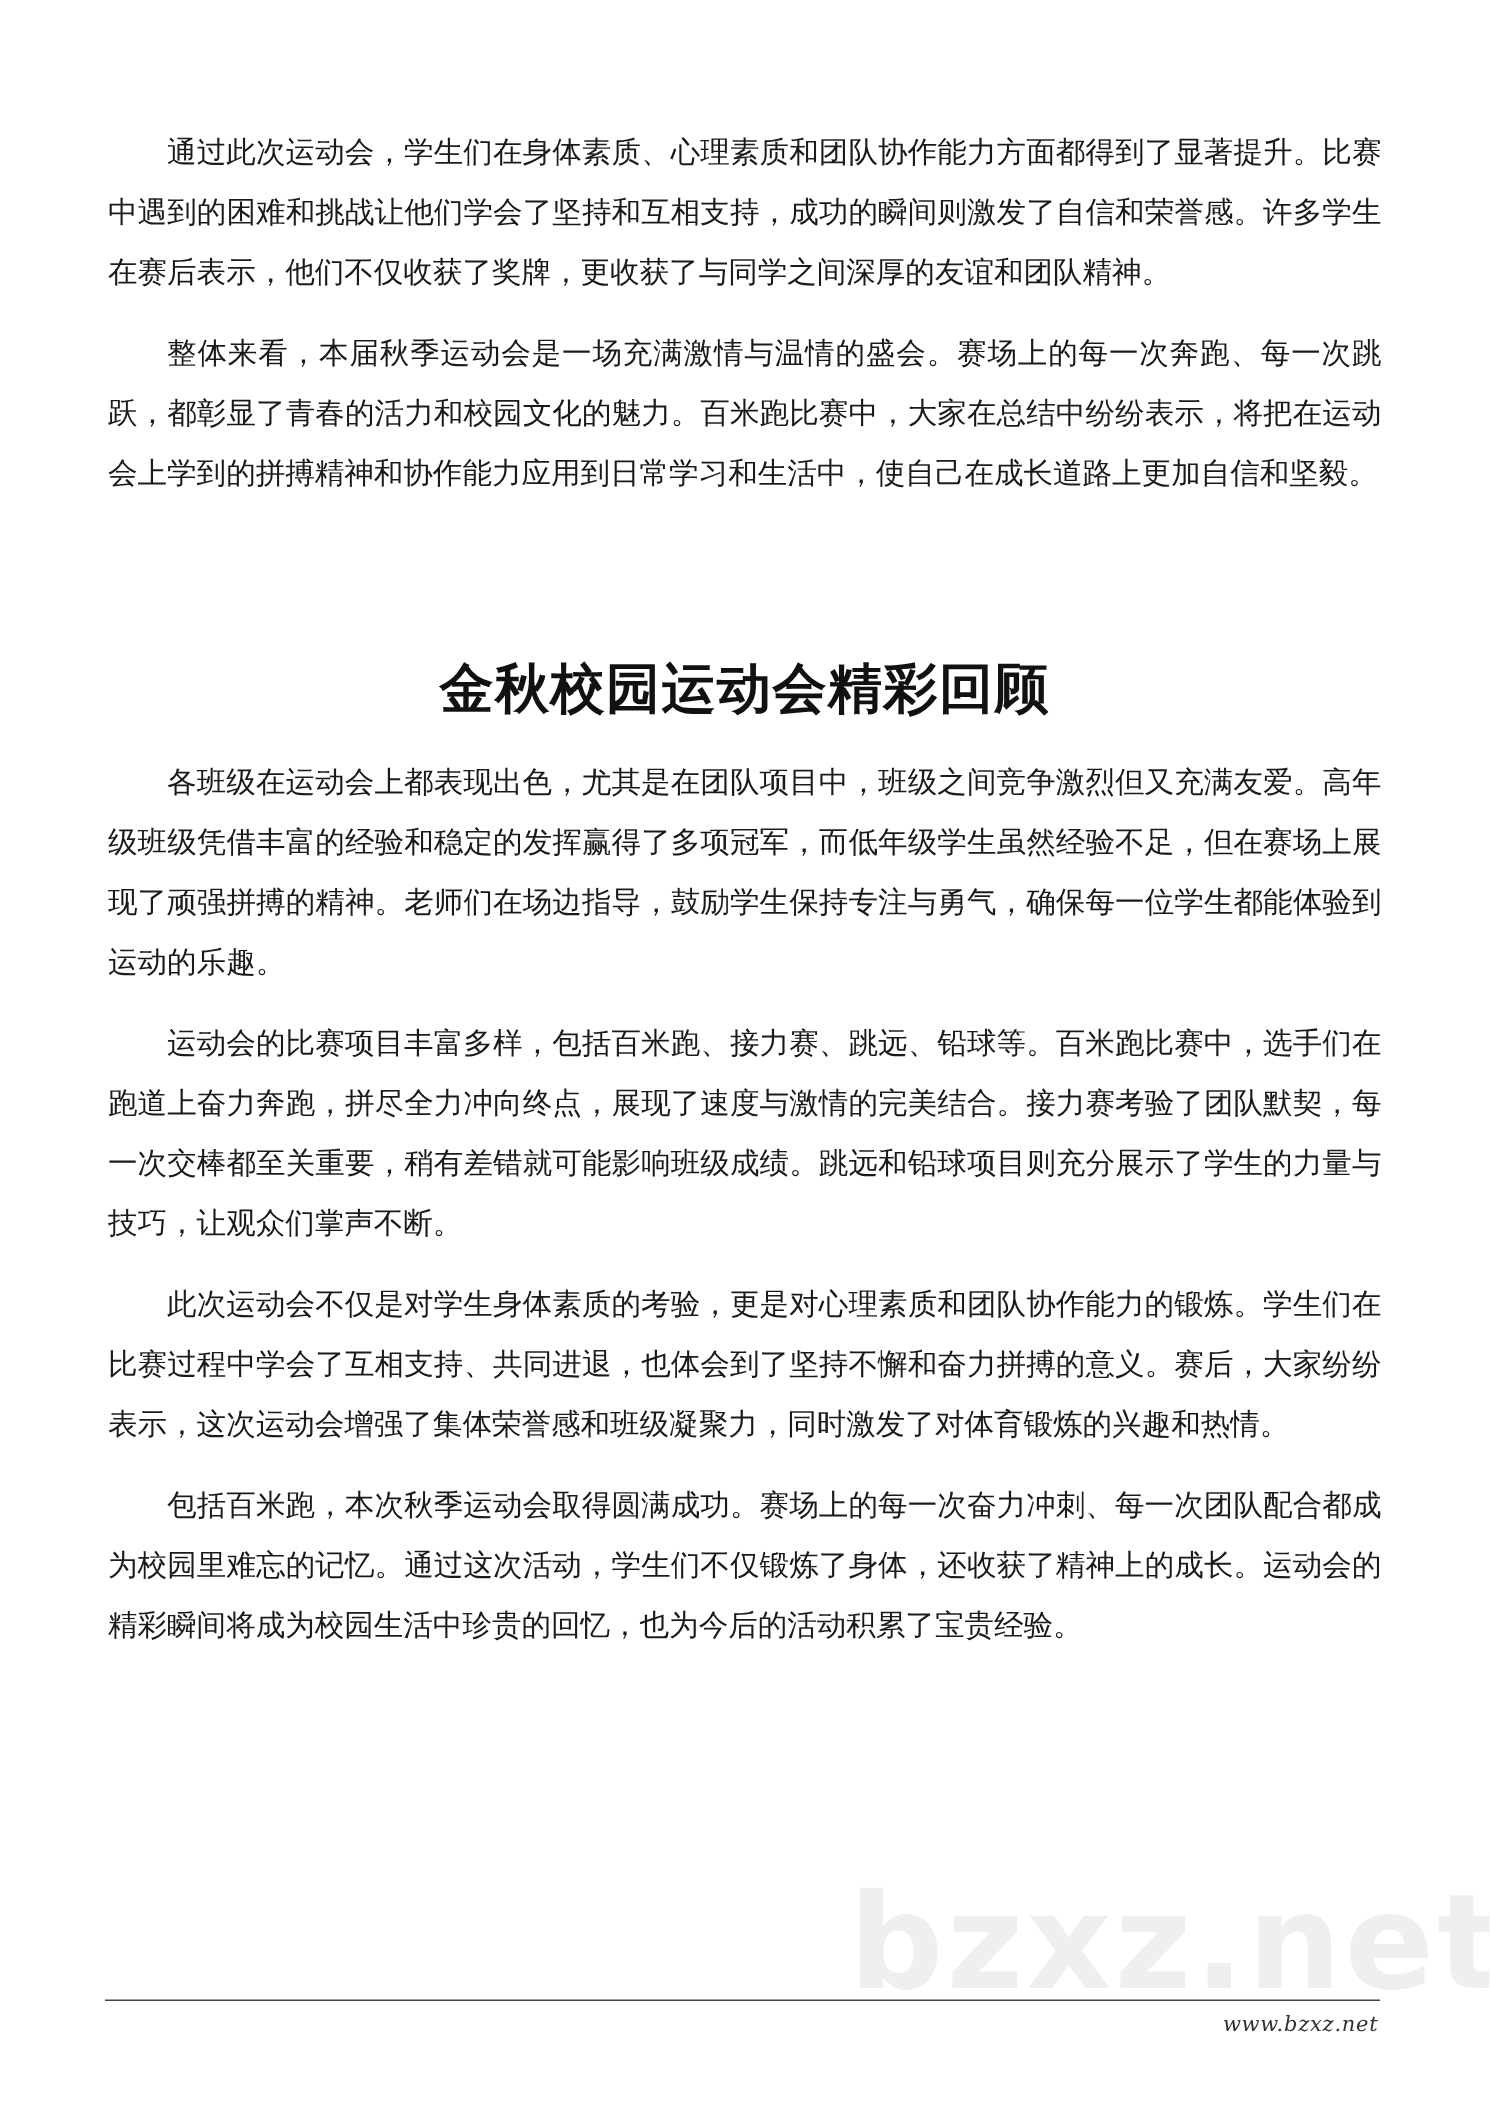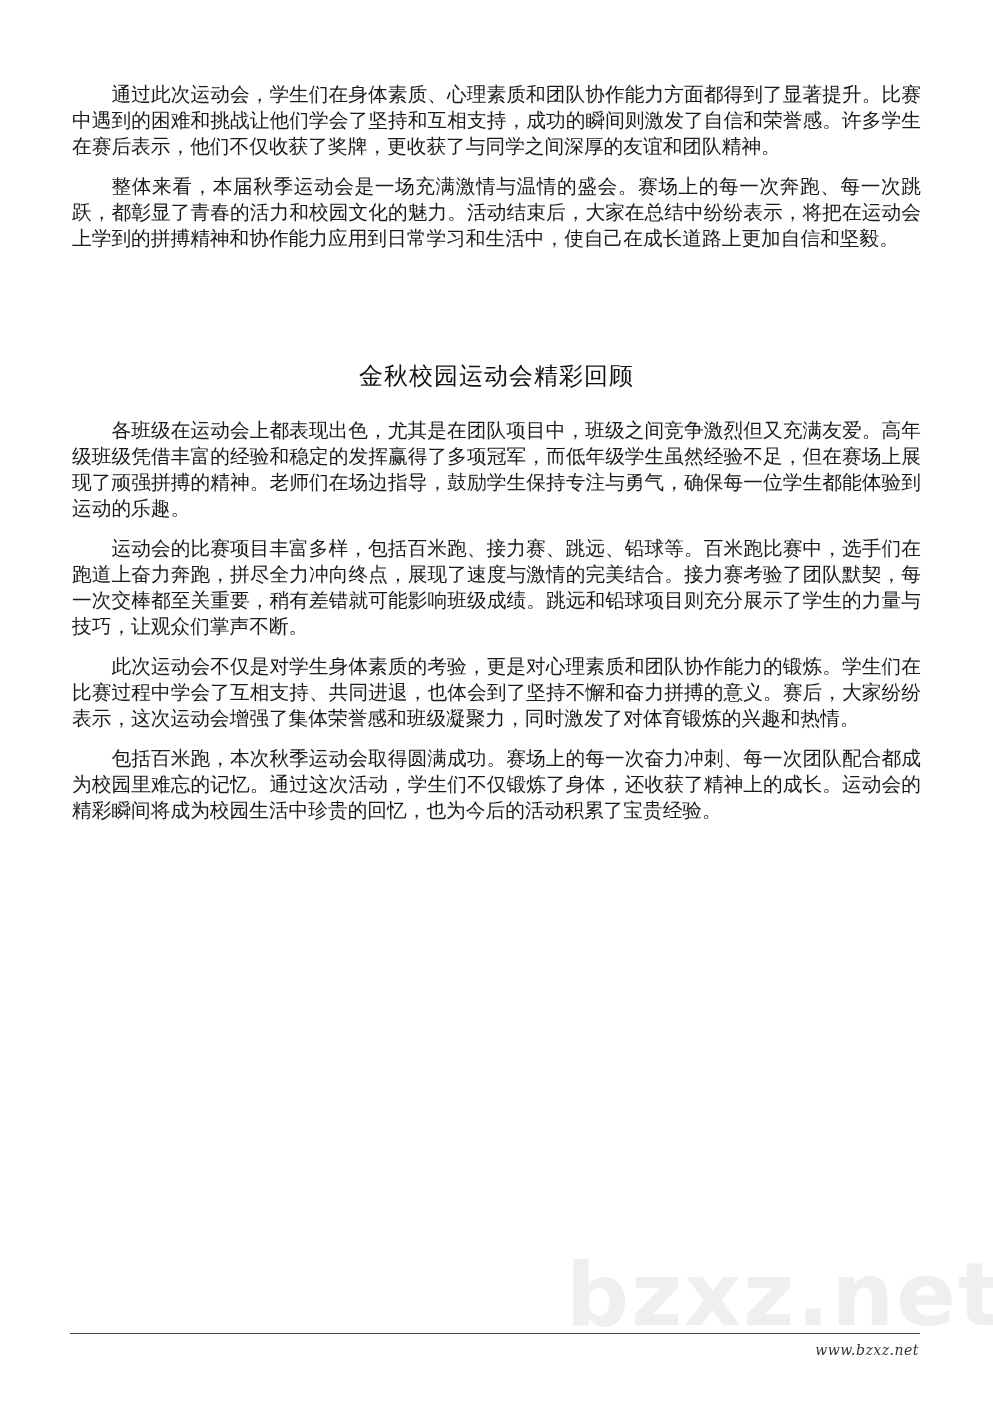--- a/index.html
+++ b/index.html
@@ -17,34 +17,34 @@
     }
     .page {
       position: absolute;
       left: 72px;
       top: 82px;
       width: 849px;
     }
     .para {
       margin: 0 0 14px 0;
       font-size: 19.7px;
-      line-height: 26px;
+      line-height: 40px;
       text-indent: 2em;
       text-align: justify;
       text-align-last: left;
       letter-spacing: 0;
       word-break: break-all;
     }
     .section-gap {
       height: 90px;
     }
     .title {
       font-family: "DejaVu Sans", "Liberation Sans", sans-serif;
-      font-size: 24px;
-      font-weight: normal;
+      font-size: 36px;
+      font-weight: bold;
       text-align: center;
       margin: 0 0 22px 0;
       line-height: 40px;
       color: #111;
       letter-spacing: 1px;
     }
     .watermark {
       position: absolute;
       left: 566px;
       top: 1255px;
@@ -73,21 +73,21 @@
       color: #333;
       letter-spacing: 0.5px;
       text-align: center;
     }
   </style>
 </head>
 <body>
 
 <div class="page">
   <p class="para">通过此次运动会，学生们在身体素质、心理素质和团队协作能力方面都得到了显著提升。比赛中遇到的困难和挑战让他们学会了坚持和互相支持，成功的瞬间则激发了自信和荣誉感。许多学生在赛后表示，他们不仅收获了奖牌，更收获了与同学之间深厚的友谊和团队精神。</p>
-  <p class="para">整体来看，本届秋季运动会是一场充满激情与温情的盛会。赛场上的每一次奔跑、每一次跳跃，都彰显了青春的活力和校园文化的魅力。活动结束后，大家在总结中纷纷表示，将把在运动会上学到的拼搏精神和协作能力应用到日常学习和生活中，使自己在成长道路上更加自信和坚毅。</p>
+  <p class="para">整体来看，本届秋季运动会是一场充满激情与温情的盛会。赛场上的每一次奔跑、每一次跳跃，都彰显了青春的活力和校园文化的魅力。百米跑比赛中，大家在总结中纷纷表示，将把在运动会上学到的拼搏精神和协作能力应用到日常学习和生活中，使自己在成长道路上更加自信和坚毅。</p>
 
   <div class="section-gap"></div>
 
   <h1 class="title">金秋校园运动会精彩回顾</h1>
 
   <p class="para">各班级在运动会上都表现出色，尤其是在团队项目中，班级之间竞争激烈但又充满友爱。高年级班级凭借丰富的经验和稳定的发挥赢得了多项冠军，而低年级学生虽然经验不足，但在赛场上展现了顽强拼搏的精神。老师们在场边指导，鼓励学生保持专注与勇气，确保每一位学生都能体验到运动的乐趣。</p>
   <p class="para">运动会的比赛项目丰富多样，包括百米跑、接力赛、跳远、铅球等。百米跑比赛中，选手们在跑道上奋力奔跑，拼尽全力冲向终点，展现了速度与激情的完美结合。接力赛考验了团队默契，每一次交棒都至关重要，稍有差错就可能影响班级成绩。跳远和铅球项目则充分展示了学生的力量与技巧，让观众们掌声不断。</p>
   <p class="para">此次运动会不仅是对学生身体素质的考验，更是对心理素质和团队协作能力的锻炼。学生们在比赛过程中学会了互相支持、共同进退，也体会到了坚持不懈和奋力拼搏的意义。赛后，大家纷纷表示，这次运动会增强了集体荣誉感和班级凝聚力，同时激发了对体育锻炼的兴趣和热情。</p>
   <p class="para">包括百米跑，本次秋季运动会取得圆满成功。赛场上的每一次奋力冲刺、每一次团队配合都成为校园里难忘的记忆。通过这次活动，学生们不仅锻炼了身体，还收获了精神上的成长。运动会的精彩瞬间将成为校园生活中珍贵的回忆，也为今后的活动积累了宝贵经验。</p>
 </div>

